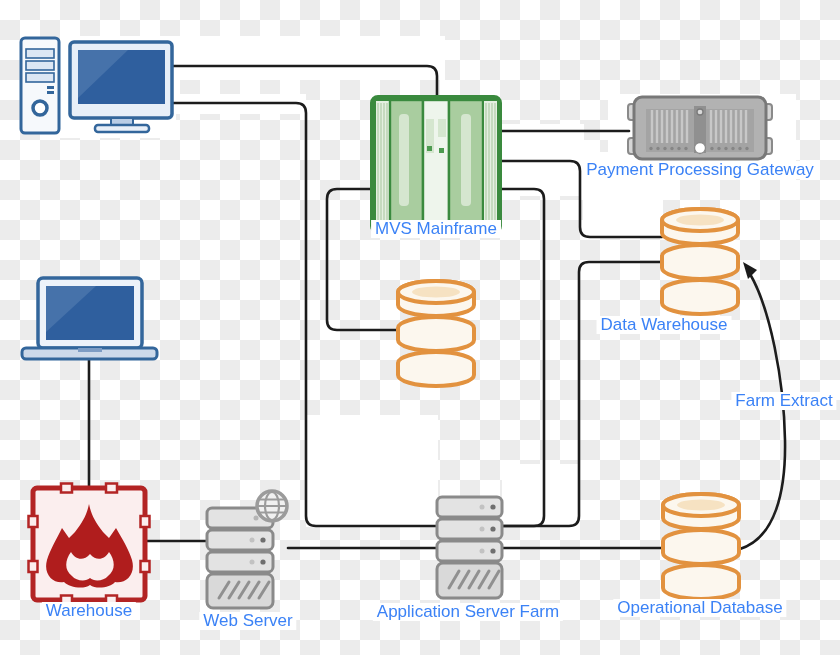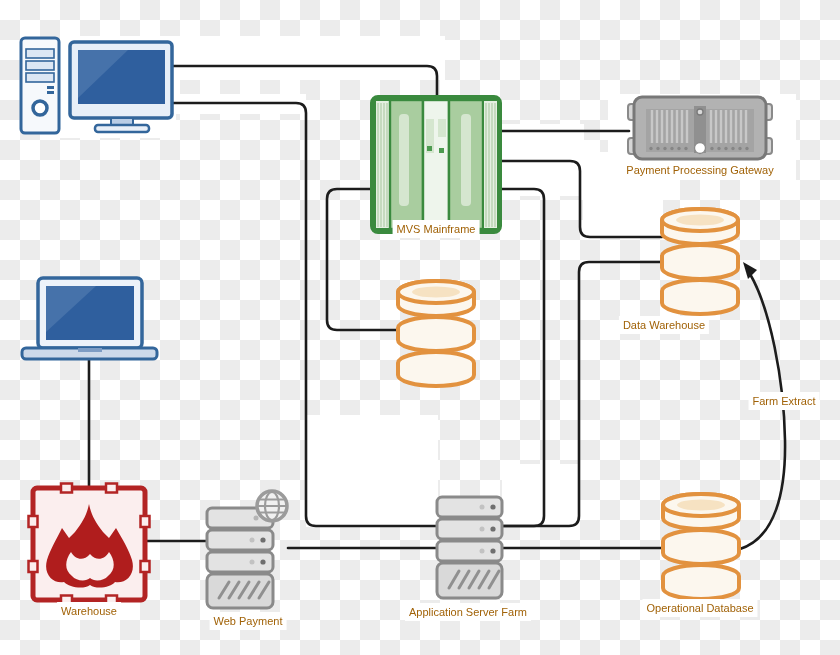--- a/index.html
+++ b/index.html
@@ -7,21 +7,21 @@
   #stage{position:relative;width:840px;height:655px;overflow:hidden;
     background-color:#fff;
     background-image:
       linear-gradient(45deg,#ececec 25%,transparent 25%,transparent 75%,#ececec 75%),
       linear-gradient(45deg,#ececec 25%,transparent 25%,transparent 75%,#ececec 75%);
     background-size:40px 40px;
     background-position:0 0,20px 20px;}
   .patch{position:absolute;background:#fff;}
   #diagram-svg{position:absolute;left:0;top:0;}
   .node-label{position:absolute;transform:translate(-50%,-50%);background:#fff;
-    color:#a16207;font-size:11px;line-height:16px;padding:1px 4px;white-space:nowrap;}
+    color:#3b82f6;font-size:17px;line-height:16px;padding:1px 4px;white-space:nowrap;}
 </style>
 </head>
 <body>
 
 <div id="stage">
 
   <div class="patch" style="left:60px;top:36px;width:385px;height:44px"></div>
   <div class="patch" style="left:60px;top:36px;width:116px;height:102px"></div>
   <div class="patch" style="left:60px;top:94px;width:246px;height:20px"></div>
   <div class="patch" style="left:306px;top:415px;width:132px;height:112px"></div>
@@ -195,16 +195,16 @@
           <path d="M489,588 L499,571"></path>
       </g>
     </g>
   </svg>
 
   <div class="node-label" style="left:436px;top:229px">MVS Mainframe</div>
   <div class="node-label" style="left:700px;top:170px">Payment Processing Gateway</div>
   <div class="node-label" style="left:664px;top:325px">Data Warehouse</div>
   <div class="node-label" style="left:784px;top:401px">Farm Extract</div>
   <div class="node-label" style="left:89px;top:611px">Warehouse</div>
-  <div class="node-label" style="left:248px;top:621px">Web Payment</div>
+  <div class="node-label" style="left:248px;top:621px">Web Server</div>
   <div class="node-label" style="left:468px;top:612px">Application Server Farm</div>
   <div class="node-label" style="left:700px;top:608px">Operational Database</div>
 </div>
 
 </body></html>

